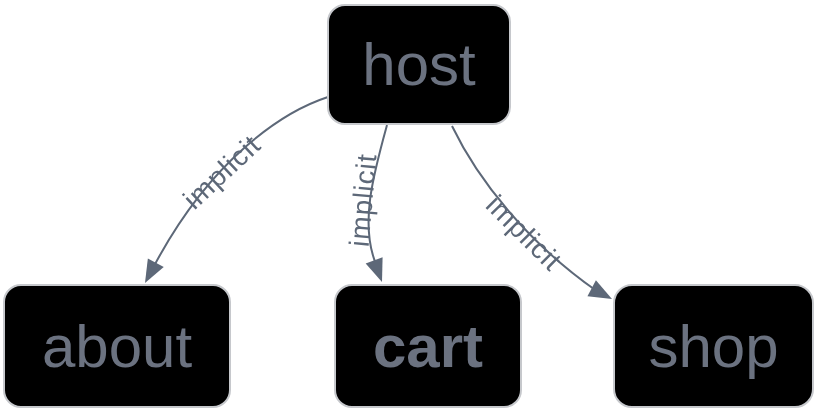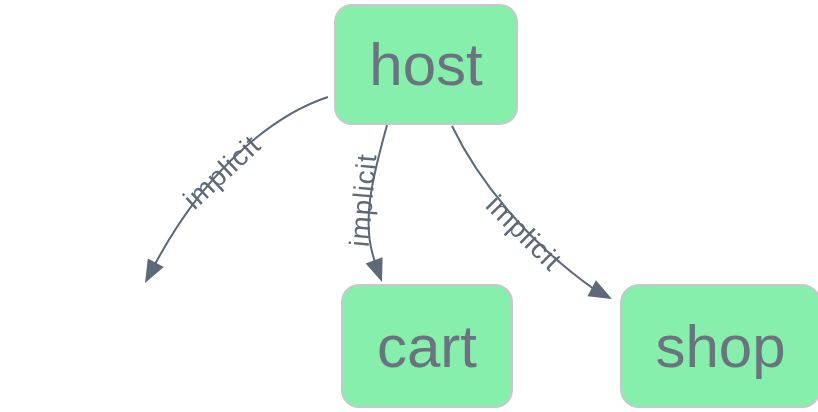--- a/index.html
+++ b/index.html
@@ -37,35 +37,34 @@
     fill: #5d6878;
     font-family: "Liberation Sans", sans-serif;
     font-size: 28px;
     letter-spacing: 1px;
     text-anchor: middle;
     dominant-baseline: central;
   }
   .node {
     position: absolute;
     box-sizing: border-box;
-    background: #86efac;
+    background: #000000;
     border: 2px solid #c6c8cc;
     border-radius: 18px;
     display: flex;
     align-items: center;
     justify-content: center;
     color: #6b7280;
     font-size: 60px;
     cursor: pointer;
     user-select: none;
-    margin-left: 7px;
   }
   .node-host  { left: 327px; top: 4px;   width: 184px; height: 121px; }
   .node-about { left: 3px;   top: 284px; width: 228px; height: 124px; }
-  .node-cart  { left: 334px; top: 284px; width: 172px; height: 124px; }
+  .node-cart  { left: 334px; top: 284px; width: 188px; height: 124px; font-weight: bold; }
   .node-shop  { left: 613px; top: 284px; width: 201px; height: 124px; border-radius: 19px; }
 </style>
 </head>
 <body>
 
 <div class="canvas">
 
   <svg class="edges-layer" viewBox="0 0 818 412">
 
     <g>
@@ -85,20 +84,23 @@
       <polygon class="arrowhead" points="0,0 -23,-9 -23,9" transform="translate(612,299) rotate(28)"></polygon>
       <text class="edge-label" transform="translate(524,233) rotate(45)">implicit</text>
     </g>
 
   </svg>
 
   <div class="node node-host">
     <span>host</span>
   </div>
 
+  <div class="node node-about">
+    <span>about</span>
+  </div>
 
   <div class="node node-cart">
     <span>cart</span>
   </div>
 
   <div class="node node-shop">
     <span>shop</span>
   </div>
 
 </div>

